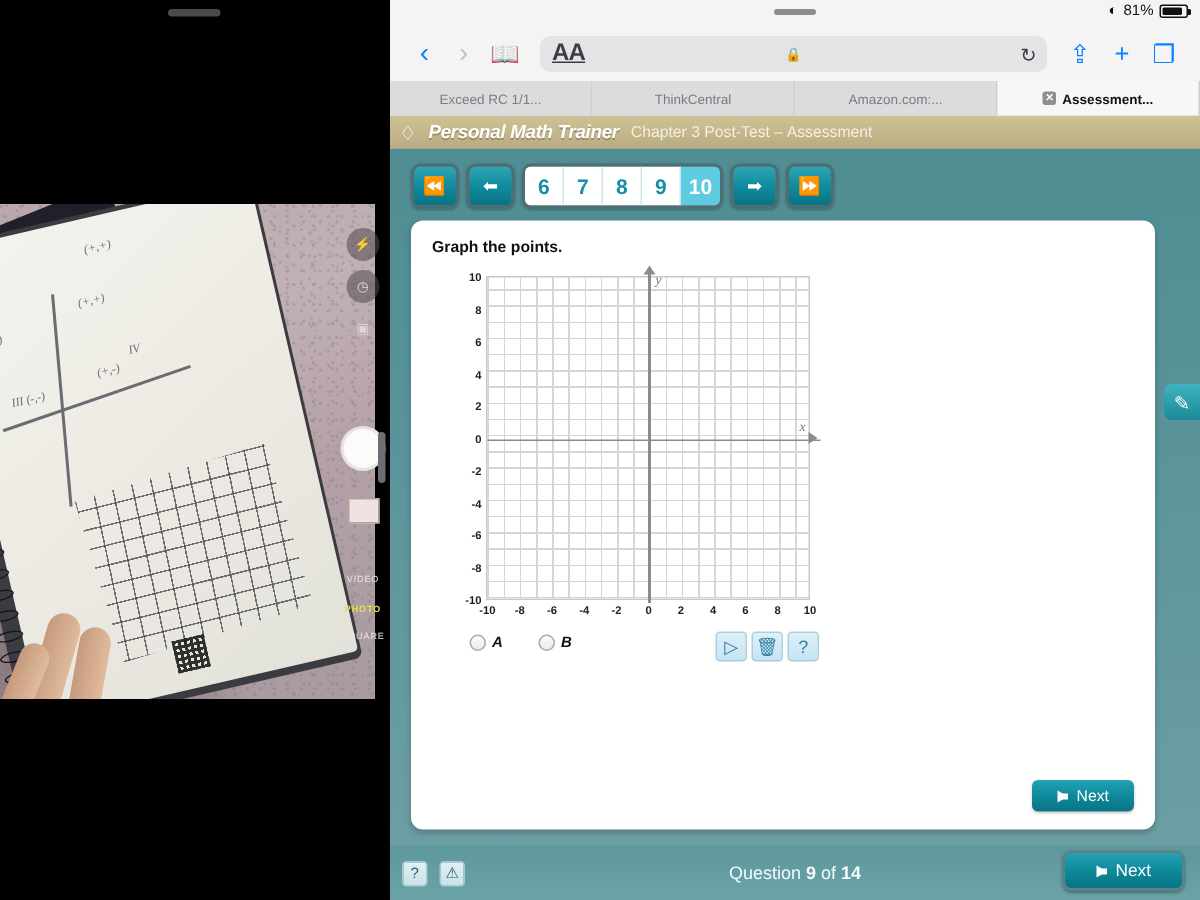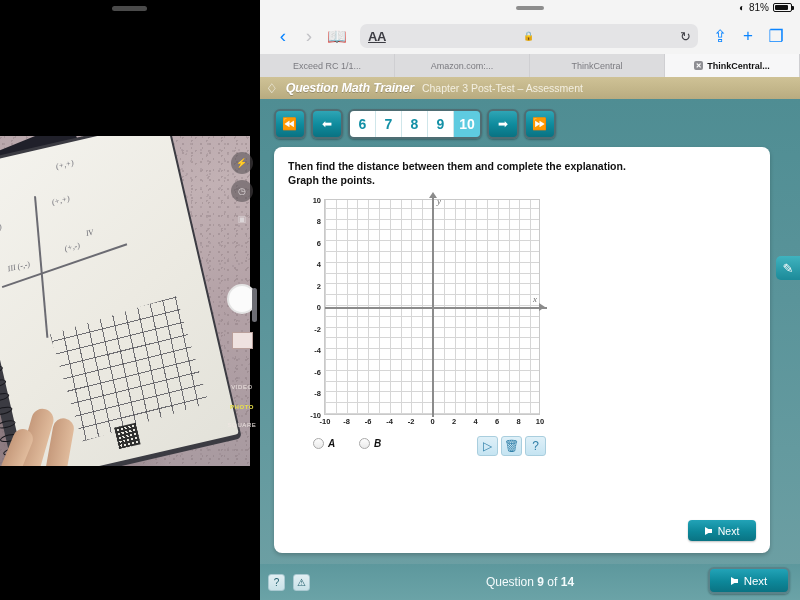--- a/index.html
+++ b/index.html
@@ -143,21 +143,21 @@
   #browser-toolbar{
     height:36px; background:#f4f4f4; display:flex; align-items:center; gap:0px; padding:0 10px;
   }
   .nav-ico{ width:26px; text-align:center; color:#0a84ff; font-size:19px; cursor:pointer;}
   .nav-ico.dim{ color:#c2c2c6; }
   #book-ico{ width:30px; text-align:center; color:#0a84ff; font-size:16px; }
   #url-bar{
     flex:1; height:24px; margin:0 8px; background:#e4e4e6; border-radius:7px;
     display:flex; align-items:center; padding:0 8px; position:relative;
   }
-  #aa-btn{ font-size:13px; color:#3c3c43; font-weight:600; letter-spacing:-.5px;text-decoration:underline;}
+  #aa-btn{ font-size:16px; color:#3c3c43; font-weight:600; letter-spacing:-.5px;text-decoration:underline;}
   #url-center{
     position:absolute; left:0; right:0; display:flex; align-items:center;
     justify-content:center; gap:5px; pointer-events:none;
   }
   #lock-ico{ font-size:9px; color:#222; }
   #url-text{ font-size:12.5px; color:#111; }
   #reload-ico{ position:absolute; right:7px; font-size:13px; color:#3c3c43;}
   .tool-ico{ width:28px; text-align:center; color:#0a84ff; font-size:17px;}
 
   
@@ -391,34 +391,34 @@
     <div class="tool-ico">⇪</div>
     <div class="tool-ico">+</div>
     <div class="tool-ico">❐</div>
   </div>
 
   <div id="tab-strip">
     <div class="tab">
       <span>Exceed RC 1/1...</span>
     </div>
     <div class="tab">
+      <span>ThinkCentral</span>
+    </div>
+    <div class="tab">
       <span>Amazon.com:...</span>
-    </div>
-    <div class="tab">
-      <span>ThinkCentral</span>
     </div>
     <div class="tab active">
       <span class="tab-close">✕</span>
-      <span>ThinkCentral...</span>
+      <span>Assessment...</span>
     </div>
   </div>
 
   <div id="pmt-header">
     <span id="pmt-logo">♢</span>
-    <span id="pmt-title">Question Math Trainer</span>
+    <span id="pmt-title">Personal Math Trainer</span>
     <span id="pmt-sub">Chapter 3 Post-Test – Assessment</span>
   </div>
 
   <div id="app-body">
 
     <div id="pager">
       <div class="pgbtn">⏪</div>
       <div class="pgbtn">⬅</div>
       <div id="numbox">
         <div class="pgnum">6</div>
@@ -426,21 +426,20 @@
         <div class="pgnum">8</div>
         <div class="pgnum">9</div>
         <div class="pgnum cur">10</div>
       </div>
       <div class="pgbtn">➡</div>
       <div class="pgbtn">⏩</div>
     </div>
 
     <div id="question-card">
       <div id="q-text">
-        <div>Then find the distance between them and complete the explanation.</div>
       </div>
       <div id="part-instr">Graph the points.</div>
 
       <div style="position:relative;height:272px;margin-top:6px;">
         <div id="graph-wrap">
           <div id="grid">
             <div id="axis-x"></div>
             <div id="axis-y"></div>
             <div class="arrowhead" id="ah-x"></div>
             <div class="arrowhead" id="ah-y"></div>

